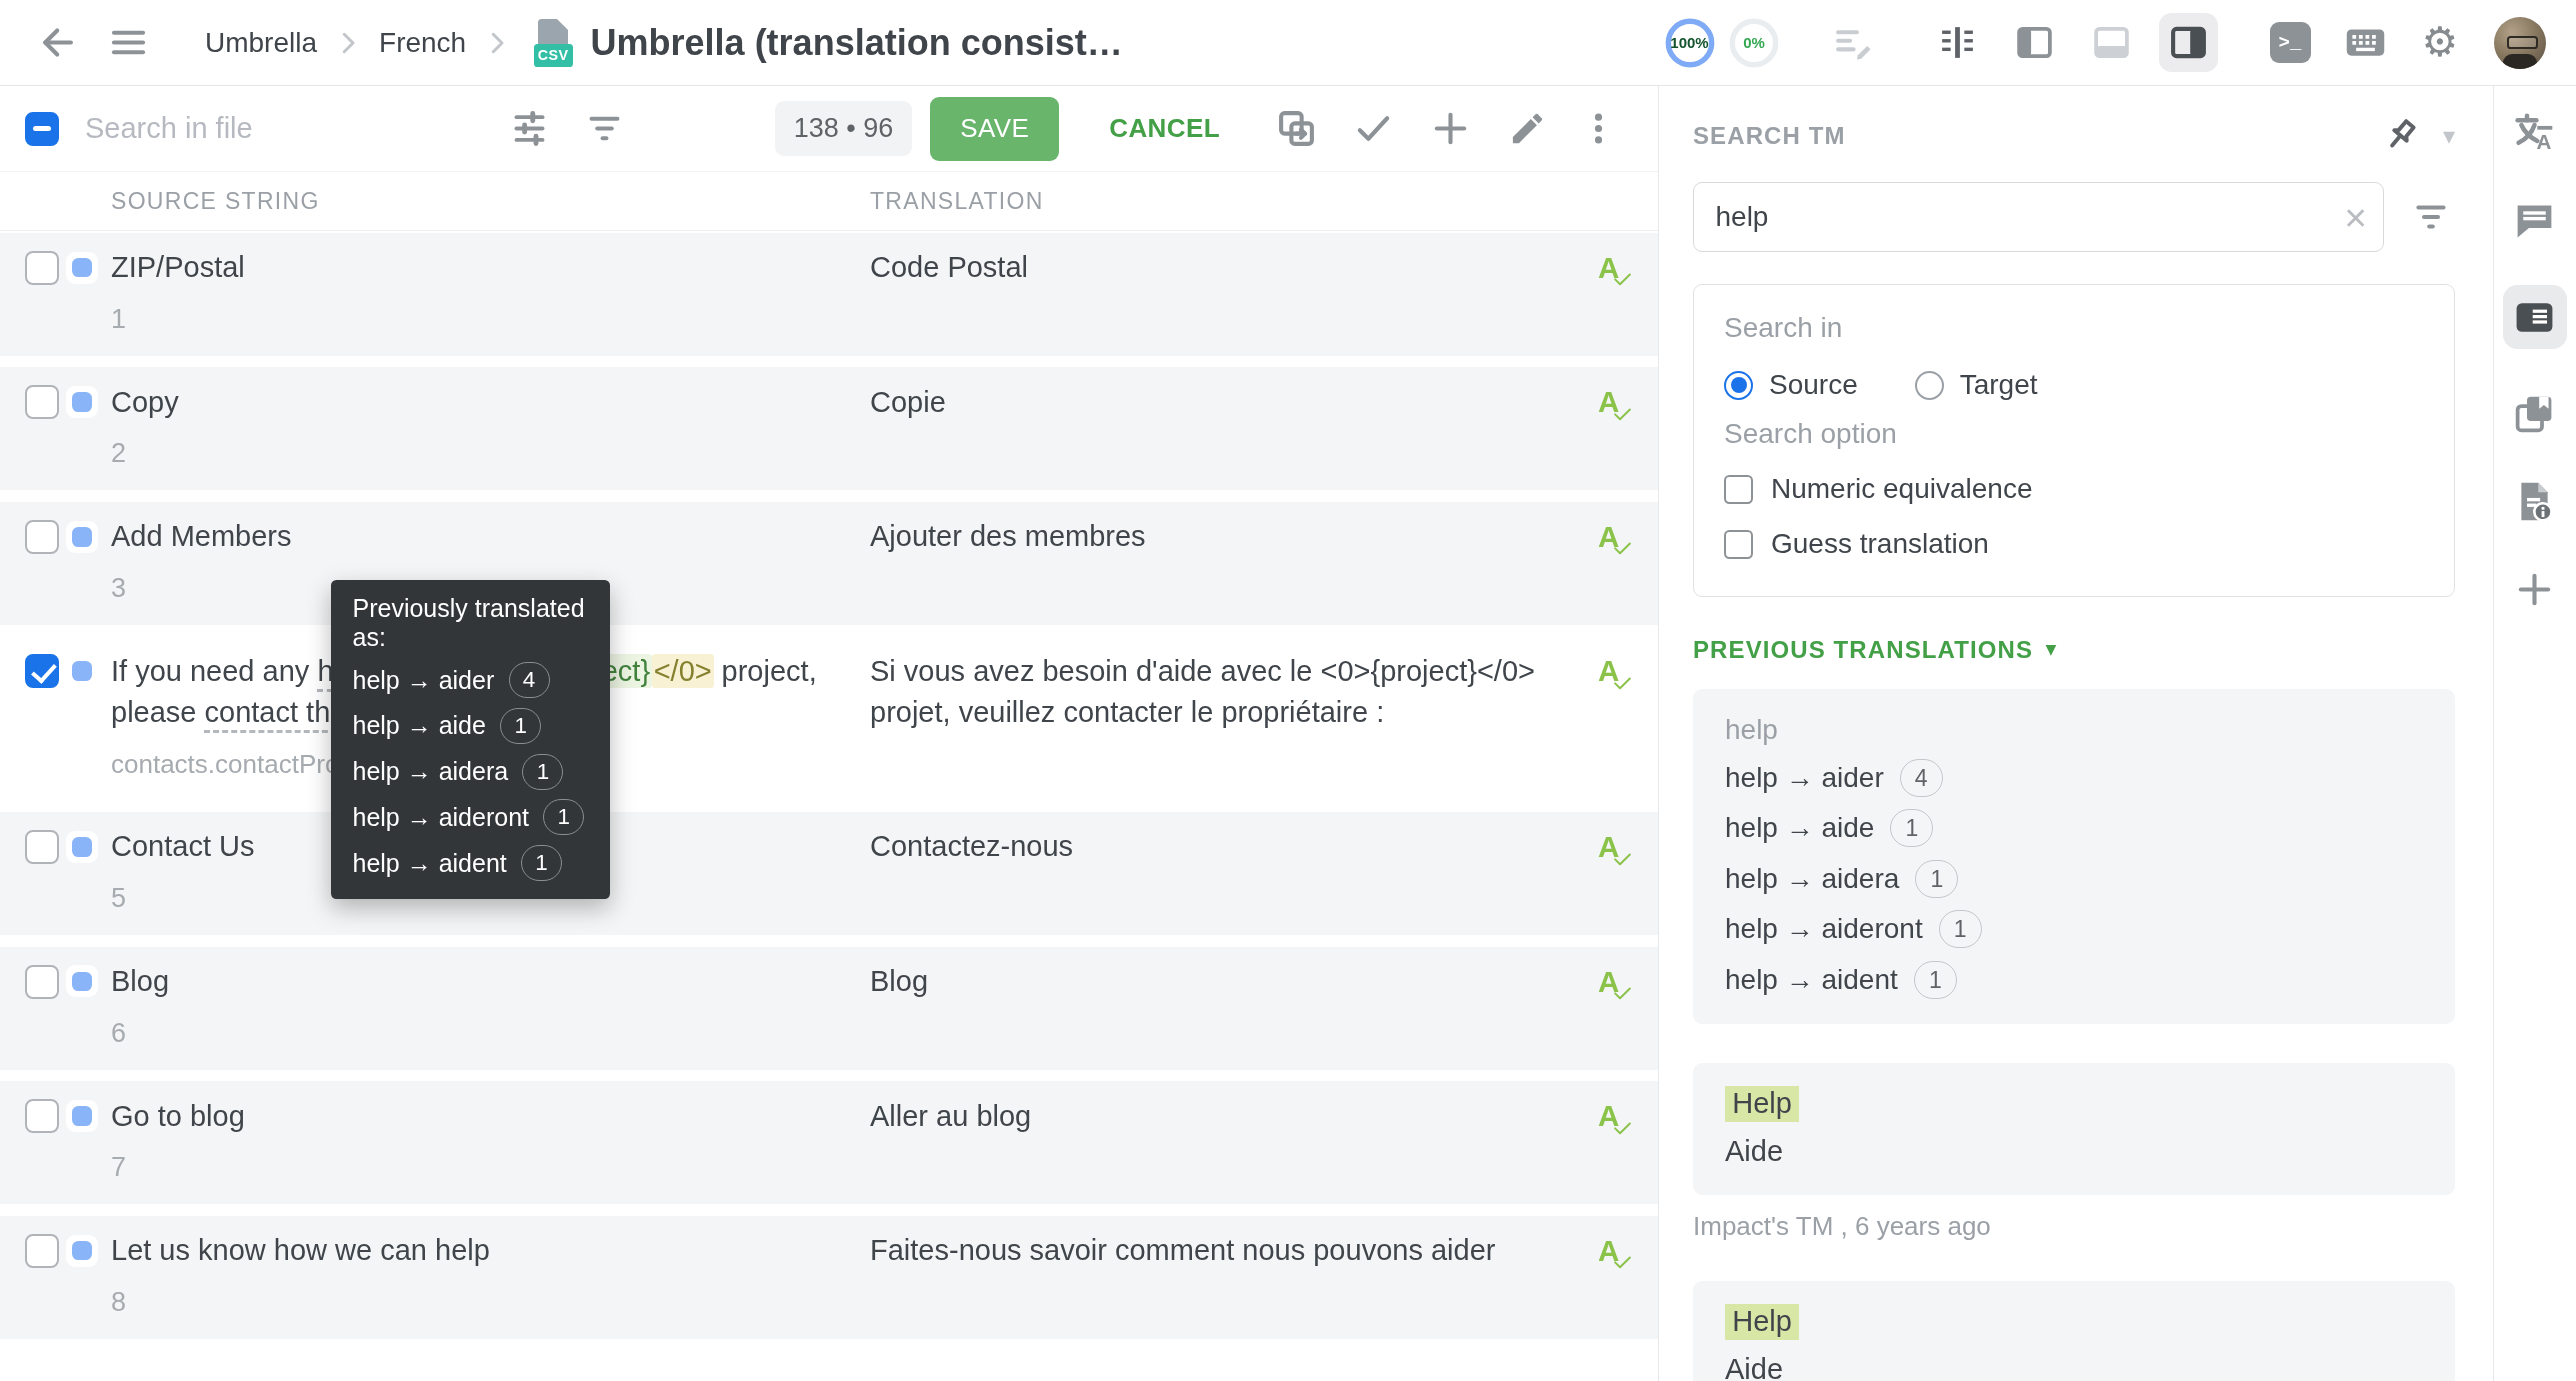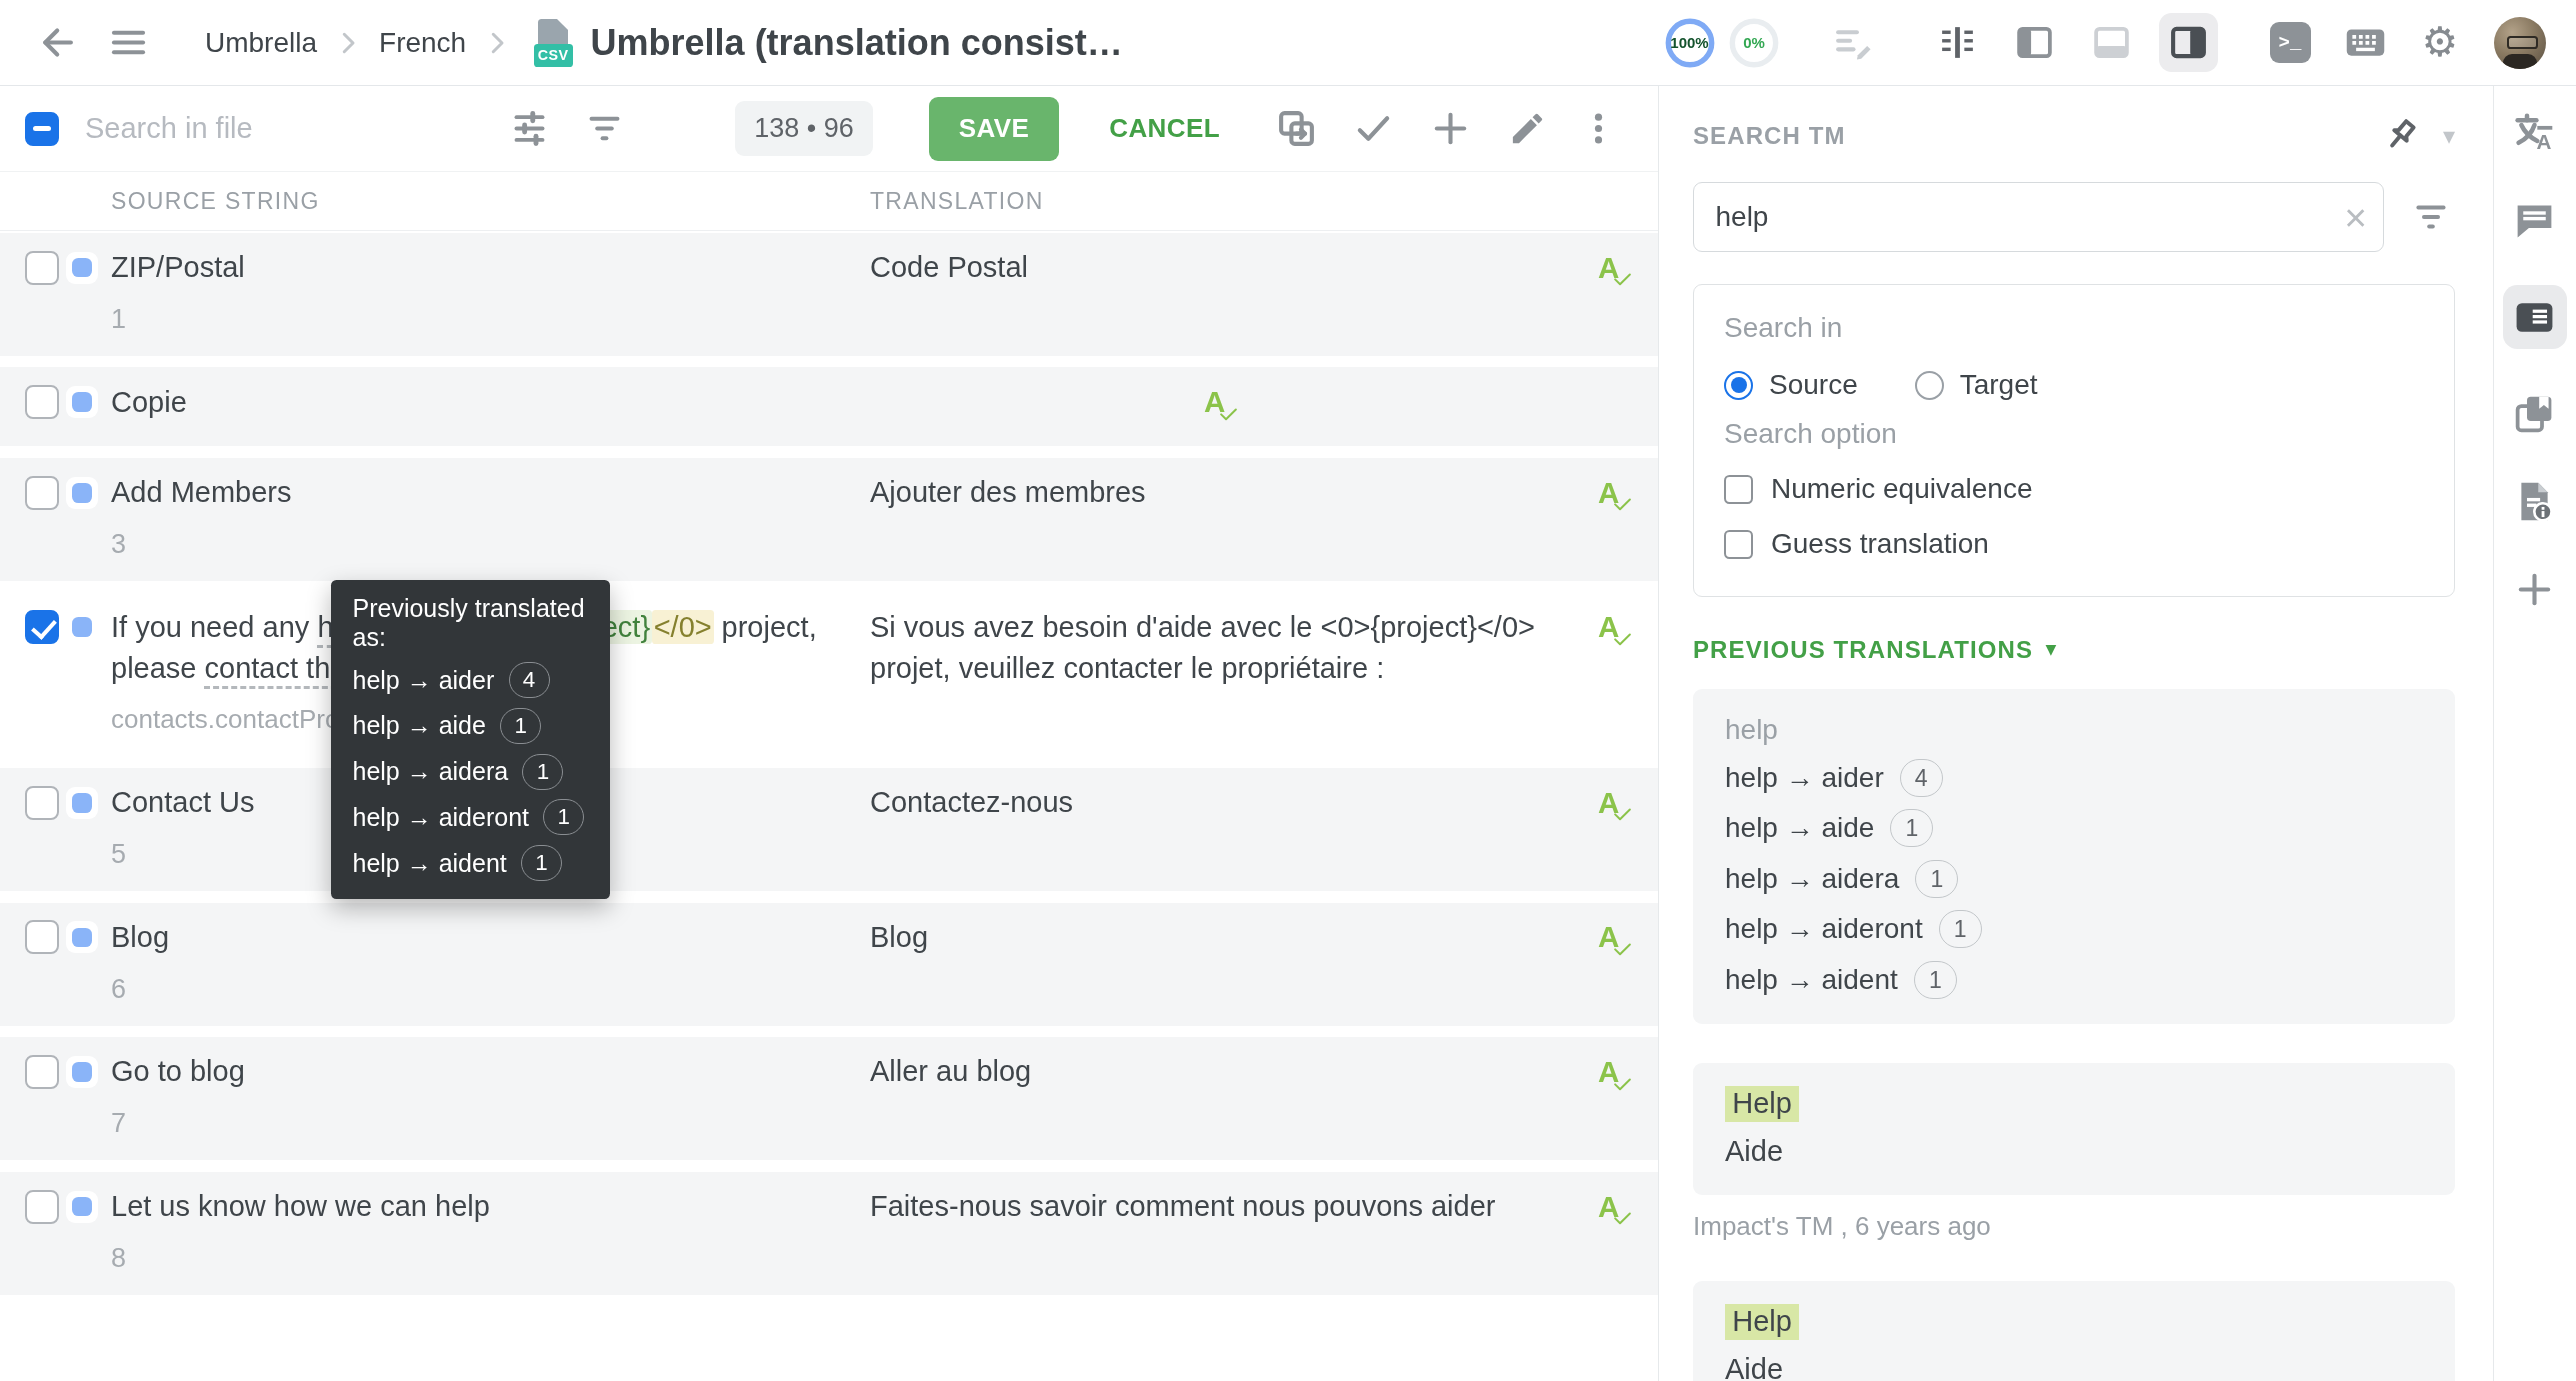--- a/index.html
+++ b/index.html
@@ -36,21 +36,21 @@
   
   .toolbar{display:flex;align-items:center;height:86px;padding:0 36px 0 25px;border-bottom:0.9px solid #f0f2f3}
   .cb{width:34px;height:34px;border:2.7px solid #b0b4b9;border-radius:8px;background:#fff;flex:0 0 auto;position:relative}
   .cb.ind{background:#1a73e8;border-color:#1a73e8}
   .cb.ind::after{content:"";position:absolute;left:6.3px;right:6.3px;top:50%;height:4.5px;margin-top:-2.2px;background:#fff;border-radius:2.7px}
   .cb.checked{background:#1a73e8;border-color:#1a73e8}
   .cb.checked::after{content:"";position:absolute;left:9.8px;top:2.7px;width:9.8px;height:19px;border:solid #fff;border-width:0 4px 4px 0;transform:rotate(42deg)}
   .tb-search{width:420px;margin-left:26px;font-size:29px;color:#b6bac0}
   .tbicon{display:flex;align-items:center;justify-content:center;width:48px;height:48px;color:#8d9297;flex:0 0 auto}
   .badge{margin-left:auto;height:55px;border-radius:9px;background:#f1f3f4;color:#5f6368;font-size:27px;display:flex;align-items:center;padding:0 19px}
-  .savebtn{margin-left:56px;height:64px;border-radius:9px;background:#69b56c;color:#fff;font-size:26px;font-weight:bold;letter-spacing:0.4px;display:flex;align-items:center;padding:0 30px;border:none}
+  .savebtn{margin-left:18px;height:64px;border-radius:9px;background:#69b56c;color:#fff;font-size:26px;font-weight:normal;letter-spacing:0.4px;display:flex;align-items:center;padding:0 30px;border:none}
   .cancelbtn{margin-left:50px;color:#43a047;font-size:26px;font-weight:bold;letter-spacing:0.4px;background:none;border:none}
 
   
   .grid{display:grid;grid-template-columns:41px 45px 759px 1fr 81px;padding-left:25px;align-items:start}
   .thead{height:59px;align-items:center;border-bottom:0.9px solid #edeff1}
   .thlabel{font-size:23px;color:#9aa0a6;letter-spacing:1.3px;font-weight:500}
   .rows{padding-top:1.8px}
   .row{background:#f4f5f6;margin-bottom:11.6px;padding-top:14.3px;padding-bottom:16px}
   .row.sel{background:#fff}
   .row .cb{margin-top:3.6px}
@@ -308,20 +308,22 @@
               <polyline points="3,9 9,15 21,3"></polyline>
             </svg>
           </span>
       </div>
 
       <div class="grid row">
         <span class="cb"></span>
         <span class="dotwrap">
             <span class="dot"></span>
           </span>
+        <span class="src"><span>Copy</span>
+          <div class="num">2</div></span>
         <span class="trn">Copie</span>
         <span class="spell">
             <svg width="23" height="19.7" viewBox="0 0 24 24" class="st" stroke-width="3">
               <polyline points="3,9 9,15 21,3"></polyline>
             </svg>
           </span>
       </div>
 
       <div class="grid row">
         <span class="cb"></span>

